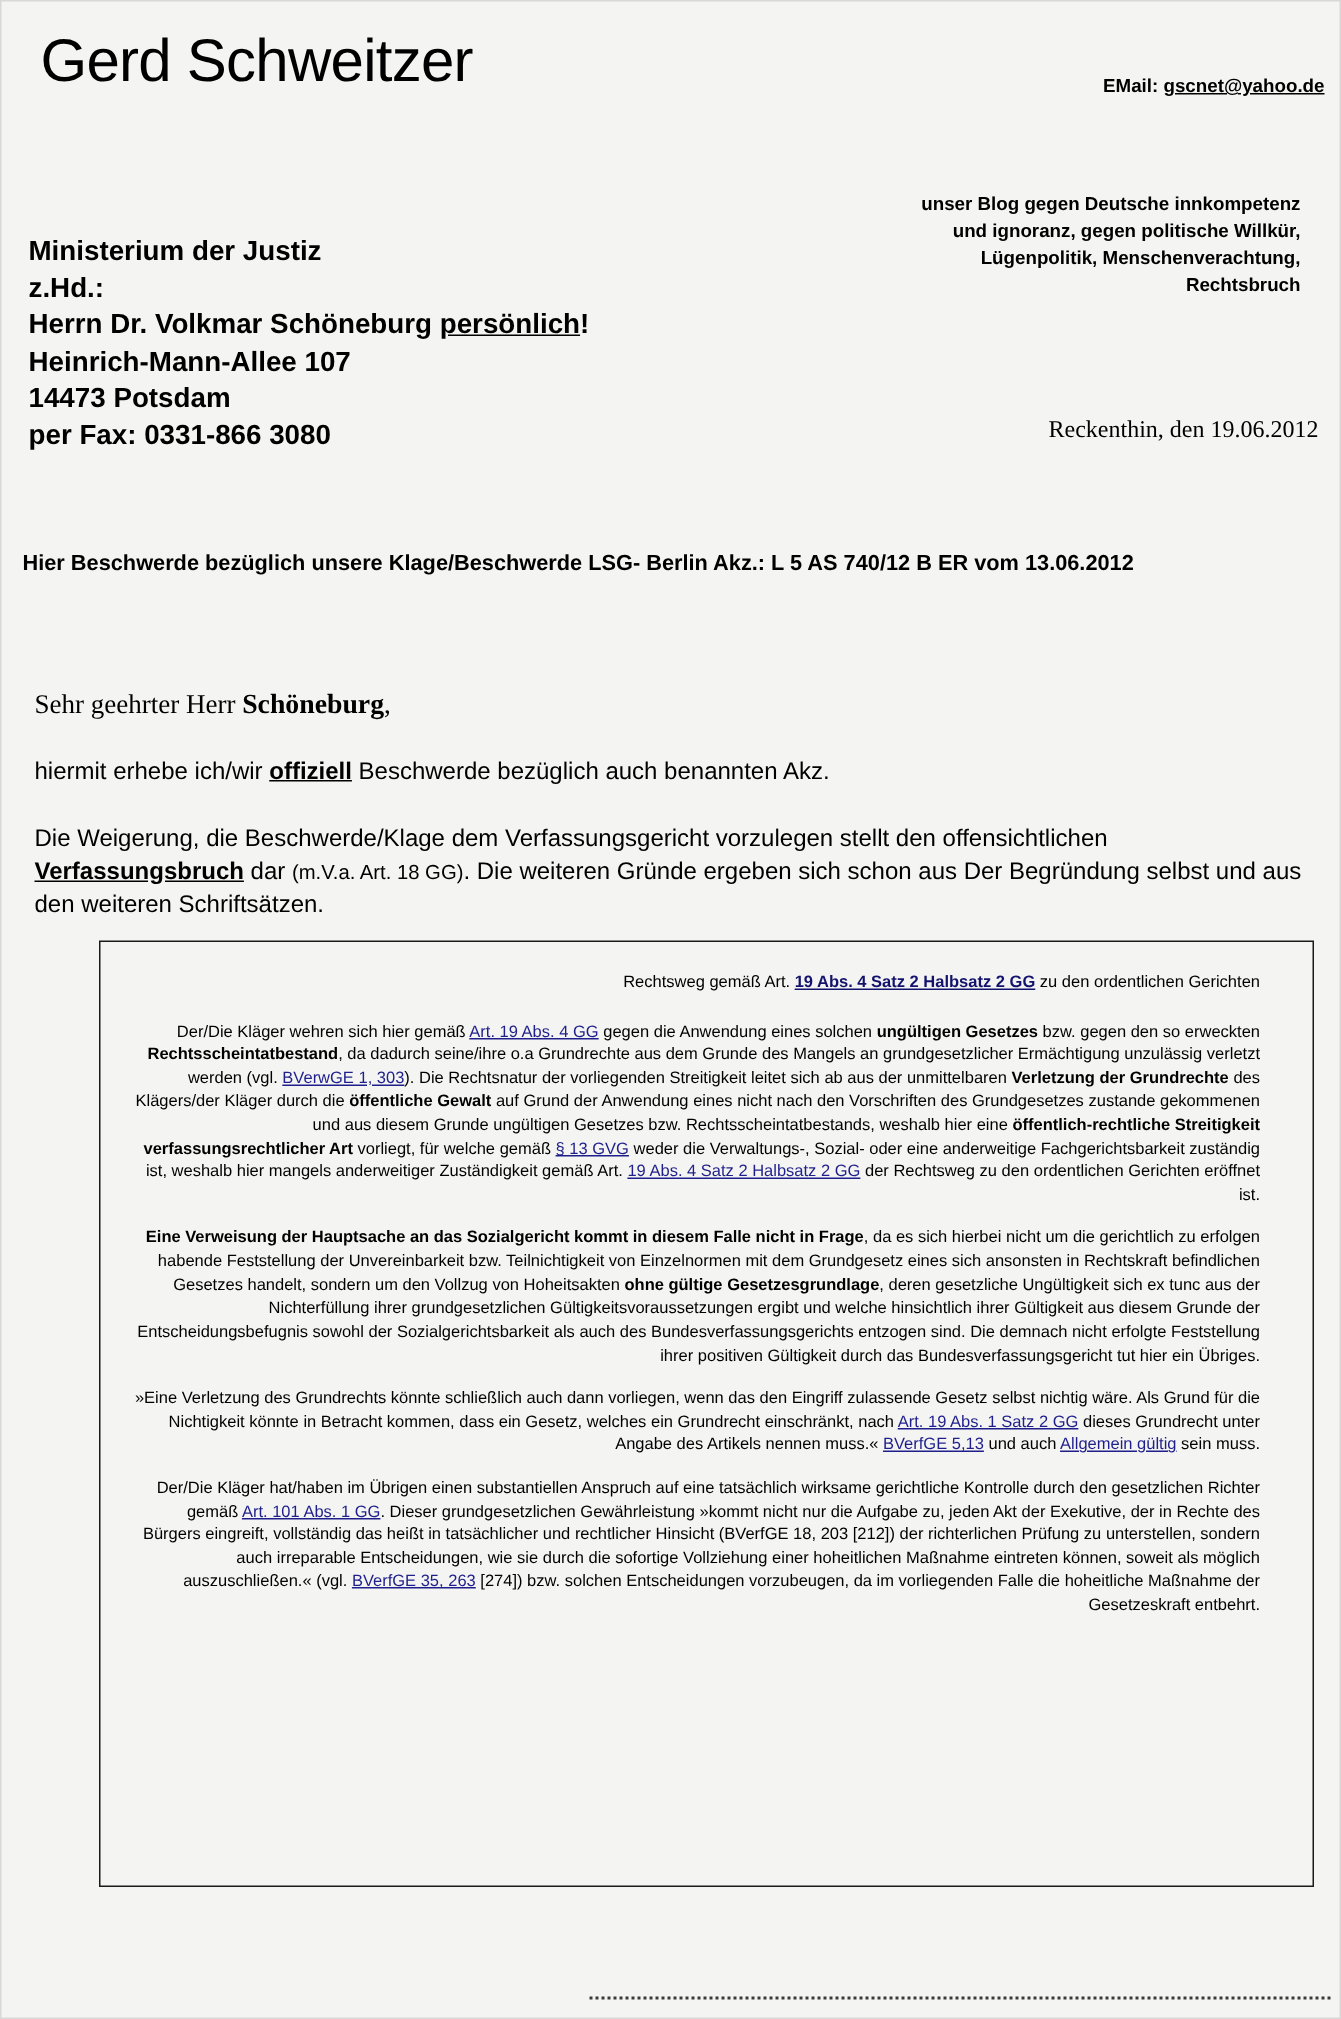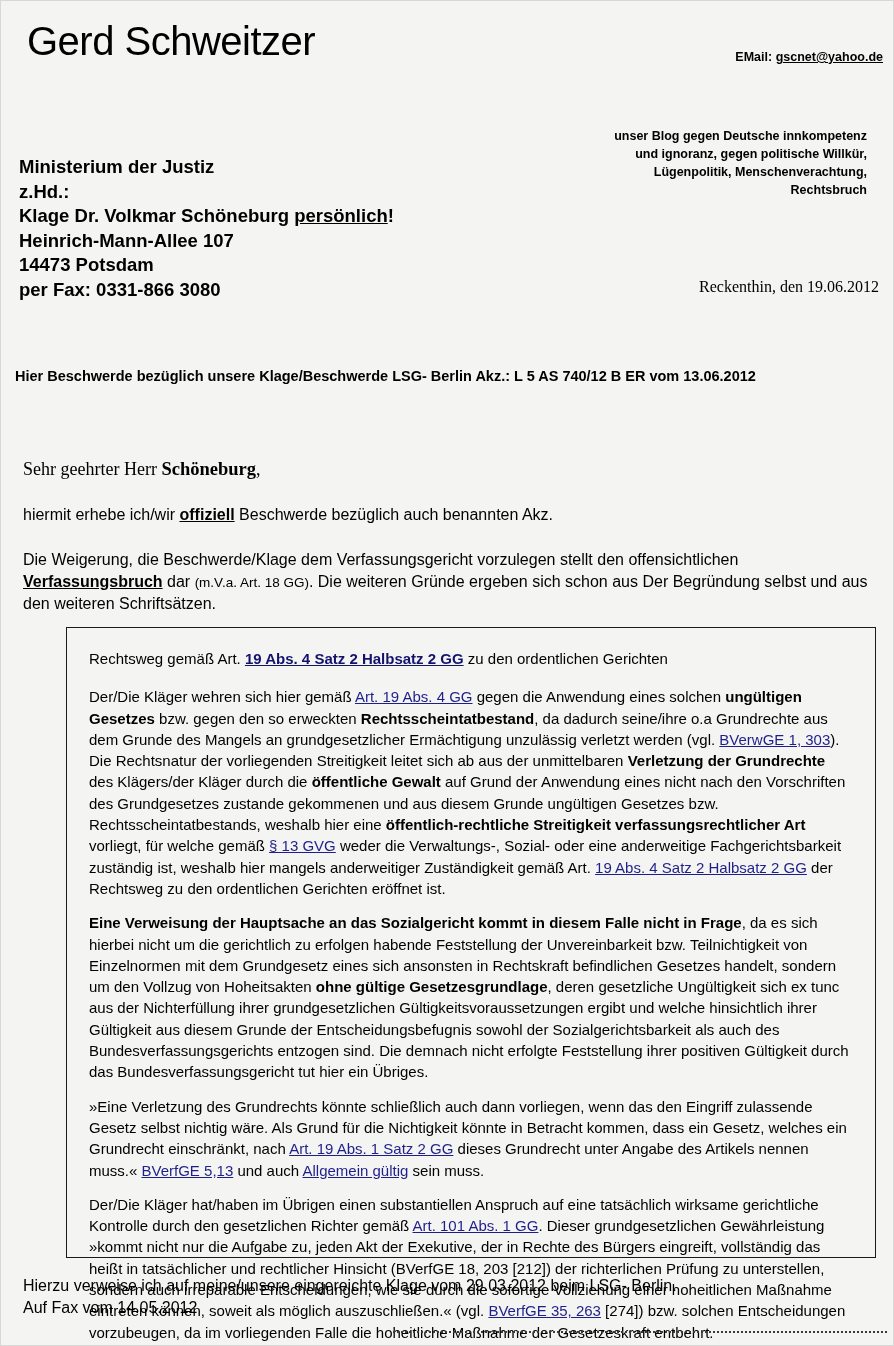--- a/index.html
+++ b/index.html
@@ -141,24 +141,24 @@
     left: 65px;
     top: 626px;
     width: 810px;
     height: 631px;
     border: 1px solid #1a1a1a;
     background: #f4f4f2;
     box-sizing: border-box;
     padding: 20px 22px 10px 22px;
   }
   .legal-box p {
-    margin: 0 0 13px 0;
-    font-size: 15px;
+    margin: 0 13px 13px 0;
+    font-size: 11px;
     line-height: 1.42;
-    text-align: left;
+    text-align: right;
   }
   .legal-box p.lead {
     margin-bottom: 17px;
   }
   .legal-box p:last-child { margin-bottom: 0; }
   .lnk {
     color: #1f1f8c;
     text-decoration: underline;
   }
   .lnk-b {
@@ -208,21 +208,21 @@
       <div>unser Blog gegen Deutsche innkompetenz</div>
       <div>und ignoranz, gegen politische Willkür,</div>
       <div>Lügenpolitik, Menschenverachtung,</div>
       <div>Rechtsbruch</div>
     </div>
   </div>
 
   <div class="recipient">
     <div>Ministerium der Justiz</div>
     <div>z.Hd.:</div>
-    <div><span>Klage Dr. Volkmar Schöneburg </span><span class="u">persönlich</span><span>!</span></div>
+    <div><span>Herrn Dr. Volkmar Schöneburg </span><span class="u">persönlich</span><span>!</span></div>
     <div>Heinrich-Mann-Allee 107</div>
     <div>14473 Potsdam</div>
     <div>per Fax: 0331-866 3080</div>
   </div>
 
   <div class="place-date">Reckenthin, den  19.06.2012</div>
 
   <div class="subject">Hier Beschwerde bezüglich unsere Klage/Beschwerde LSG- Berlin Akz.: L 5 AS 740/12 B ER vom 13.06.2012</div>
 
   <div class="salutation"><span>Sehr geehrter Herr </span><span class="name">Schöneburg</span><span>,</span></div>
@@ -238,20 +238,16 @@
     <p><span>Der/Die Kläger wehren sich hier gemäß </span><span class="lnk">Art. 19 Abs. 4 GG</span><span> gegen die Anwendung eines solchen </span><span class="bb">ungültigen Gesetzes</span><span> bzw. gegen den so erweckten </span><span class="bb">Rechtsscheintatbestand</span><span>, da dadurch seine/ihre o.a Grundrechte aus dem Grunde des Mangels an grundgesetzlicher Ermächtigung unzulässig verletzt werden (vgl. </span><span class="lnk">BVerwGE 1, 303</span><span>). Die Rechtsnatur der vorliegenden Streitigkeit leitet sich ab aus der unmittelbaren </span><span class="bb">Verletzung der Grundrechte</span><span> des Klägers/der Kläger durch die </span><span class="bb">öffentliche Gewalt</span><span> auf Grund der Anwendung eines nicht nach den Vorschriften des Grundgesetzes zustande gekommenen und aus diesem Grunde ungültigen Gesetzes bzw. Rechtsscheintatbestands, weshalb hier eine </span><span class="bbu">öffentlich-rechtliche Streitigkeit verfassungsrechtlicher Art</span><span> vorliegt, für welche gemäß </span><span class="lnk">§ 13 GVG</span><span> weder die Verwaltungs-, Sozial- oder eine anderweitige Fachgerichtsbarkeit zuständig ist, weshalb hier mangels anderweitiger Zuständigkeit gemäß Art. </span><span class="lnk">19 Abs. 4 Satz 2 Halbsatz 2 GG</span><span> der Rechtsweg zu den ordentlichen Gerichten eröffnet ist.</span></p>
 
     <p><span class="bbu">Eine Verweisung der Hauptsache an das Sozialgericht kommt in diesem Falle nicht in Frage</span><span>, da es sich hierbei nicht um die gerichtlich zu erfolgen habende Feststellung der Unvereinbarkeit bzw. Teilnichtigkeit von Einzelnormen mit dem Grundgesetz eines sich ansonsten in Rechtskraft befindlichen Gesetzes handelt, sondern um den Vollzug von Hoheitsakten </span><span class="bbu">ohne gültige Gesetzesgrundlage</span><span>, deren gesetzliche Ungültigkeit sich ex tunc aus der Nichterfüllung ihrer grundgesetzlichen Gültigkeitsvoraussetzungen ergibt und welche hinsichtlich ihrer Gültigkeit aus diesem Grunde der Entscheidungsbefugnis sowohl der Sozialgerichtsbarkeit als auch des Bundesverfassungsgerichts entzogen sind. Die demnach nicht erfolgte Feststellung ihrer positiven Gültigkeit durch das Bundesverfassungsgericht tut hier ein Übriges.</span></p>
 
     <p><span>»Eine Verletzung des Grundrechts könnte schließlich auch dann vorliegen, wenn das den Eingriff zulassende Gesetz selbst nichtig wäre. Als Grund für die Nichtigkeit könnte in Betracht kommen, dass ein Gesetz, welches ein Grundrecht einschränkt, nach </span><span class="lnk">Art. 19 Abs. 1 Satz 2 GG</span><span> dieses Grundrecht unter Angabe des Artikels nennen muss.« </span><span class="lnk">BVerfGE 5,13</span><span> und auch </span><span class="lnk">Allgemein gültig</span><span> sein muss.</span></p>
 
     <p><span>Der/Die Kläger hat/haben im Übrigen einen substantiellen Anspruch auf eine tatsächlich wirksame gerichtliche Kontrolle durch den gesetzlichen Richter gemäß </span><span class="lnk">Art. 101 Abs. 1 GG</span><span>. Dieser grundgesetzlichen Gewährleistung »kommt nicht nur die Aufgabe zu, jeden Akt der Exekutive, der in Rechte des Bürgers eingreift, vollständig das heißt in tatsächlicher und rechtlicher Hinsicht (BVerfGE 18, 203 [212]) der richterlichen Prüfung zu unterstellen, sondern auch irreparable Entscheidungen, wie sie durch die sofortige Vollziehung einer hoheitlichen Maßnahme eintreten können, soweit als möglich auszuschließen.« (vgl. </span><span class="lnk">BVerfGE 35, 263</span><span> [274]) bzw. solchen Entscheidungen vorzubeugen, da im vorliegenden Falle die hoheitliche Maßnahme der Gesetzeskraft entbehrt.</span></p>
 
   </div>
 
-  <div class="closing">
-    <div>Hierzu verweise ich auf meine/unsere eingereichte Klage vom 29.03.2012 beim LSG- Berlin.</div>
-    <div>Auf Fax vom 14.05.2012</div>
-  </div>
 
   <div class="dotted-rule"></div>
 
 </div>
 
 </body></html>

